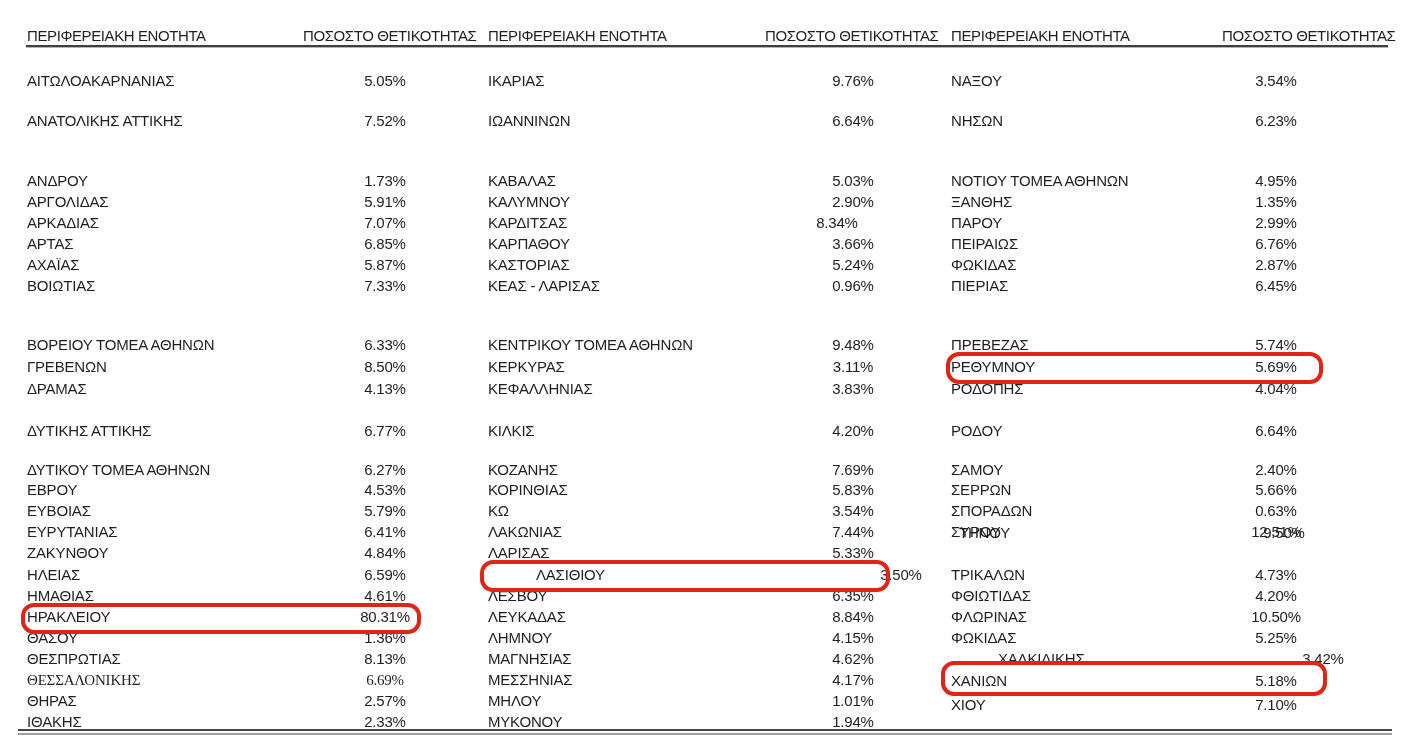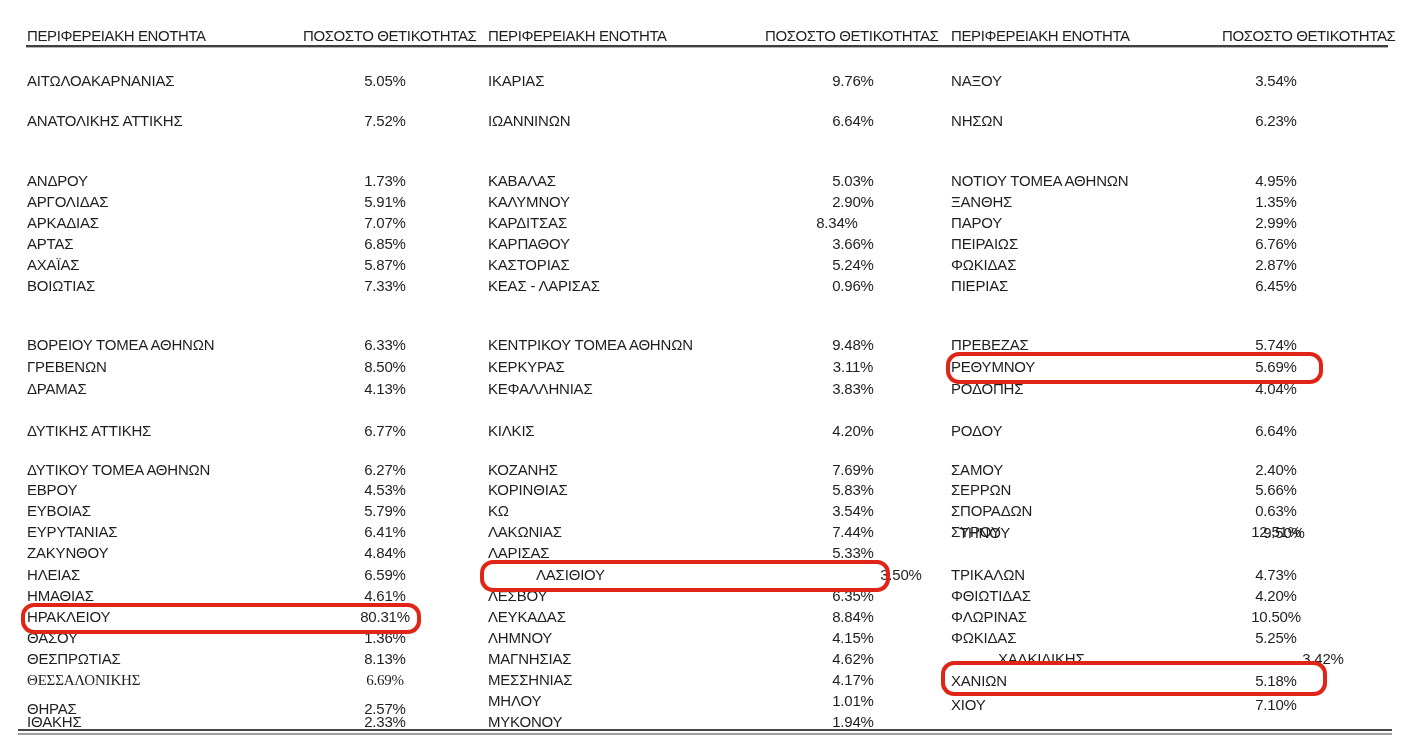--- a/index.html
+++ b/index.html
@@ -127,21 +127,21 @@
         <div class="cell-value" style="left: 293px;">1.36%</div>
       </div>
       <div class="trow" style="left: 27px; top: 649px; width: 440px;">
         <div class="cell-name">ΘΕΣΠΡΩΤΙΑΣ</div>
         <div class="cell-value" style="left: 293px;">8.13%</div>
       </div>
       <div class="trow" style="left: 27px; top: 670px; width: 440px; font-family: Liberation Serif, serif;">
         <div class="cell-name">ΘΕΣΣΑΛΟΝΙΚΗΣ</div>
         <div class="cell-value" style="left: 293px;">6.69%</div>
       </div>
-      <div class="trow" style="left: 27px; top: 691px; width: 440px; margin-top: 8px;">
+      <div class="trow" style="left: 27px; top: 691px; width: 440px;">
         <div class="cell-name">ΘΗΡΑΣ</div>
         <div class="cell-value" style="left: 293px;">2.57%</div>
       </div>
       <div class="trow" style="left: 27px; top: 712px; width: 440px;">
         <div class="cell-name">ΙΘΑΚΗΣ</div>
         <div class="cell-value" style="left: 293px;">2.33%</div>
       </div>
       <div class="col-header" style="left: 488px; top: 26px;">ΠΕΡΙΦΕΡΕΙΑΚΗ ΕΝΟΤΗΤΑ</div>
       <div class="col-header" style="left: 765px; top: 26px;">ΠΟΣΟΣΤΟ ΘΕΤΙΚΟΤΗΤΑΣ</div>
       <div class="trow" style="left: 488px; top: 71px; width: 440px;">

